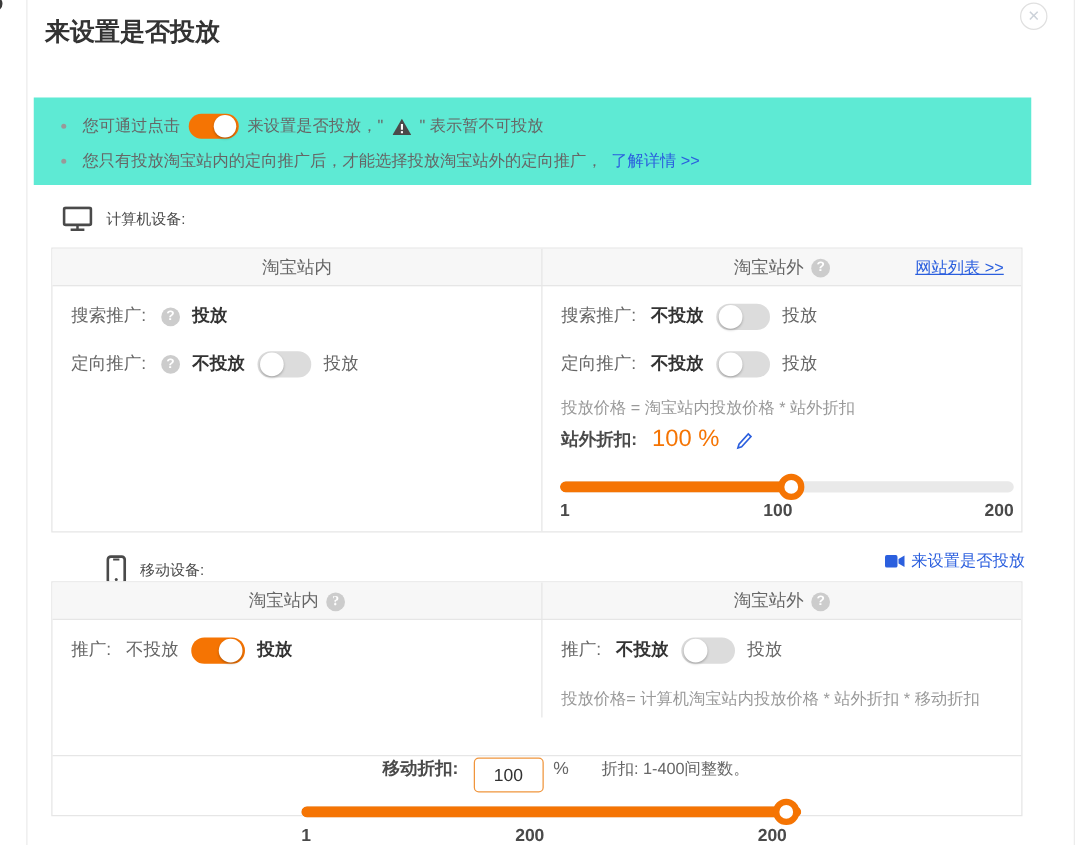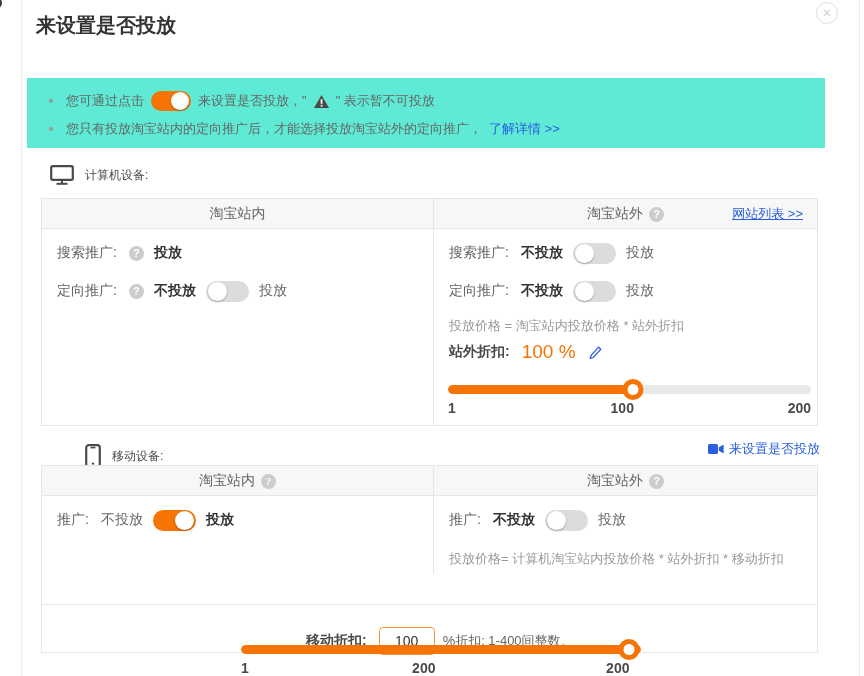--- a/index.html
+++ b/index.html
@@ -91,26 +91,26 @@
   .slider .tick { position:absolute; top:15px; font-size:14px; font-weight:bold; color:#4a4a4a; }
   .tick-min { left:0; } .tick-max { right:0; }
   .comp-slider { left:14px; top:156px; width:363px; height:40px; }
   .comp-slider .tick-mid { left:48%; transform:translateX(-50%); }
   .mob-slider { left:199px; top:40px; width:400px; height:40px; }
   .mob-slider .tick-mid { left:45.7%; transform:translateX(-50%); }
   .mob-slider .tick-max { right:auto; left:94.2%; transform:translateX(-50%); }
 
   
   .mob-bottom { position:absolute; left:0; right:0; top:138px; bottom:0; border-top:1px solid #e6e6e6; }
-  .mob-disc-line { position:absolute; left:264px; top:21px; height:30px; display:flex; align-items:center; }
+  .mob-disc-line { position:absolute; left:264px; top:1px; height:30px; display:flex; align-items:flex-start; }
   .mob-disc-line .dlabel { font-size:14px; font-weight:bold; color:#4a4a4a; margin-right:12px; }
   .disc-input { width:56px; height:28px; border:1px solid #f0953c; border-radius:4px;
     text-align:center; font-size:14px; color:#333; font-family:inherit; outline:none; }
   .unit { font-size:14px; color:#666; margin-left:8px; }
-  .hint { font-size:13px; color:#666; white-space:nowrap; }
+  .hint { font-size:13px; color:#666; margin-left:26px; white-space:nowrap; }
 
   .icon-svg { flex:none; display:inline-flex; }
 </style>
 </head>
 <body>
 
 <div class="page">
   <div class="vline vline-left"></div>
   <div class="vline vline-right"></div>
   <div class="corner-badge"></div>

